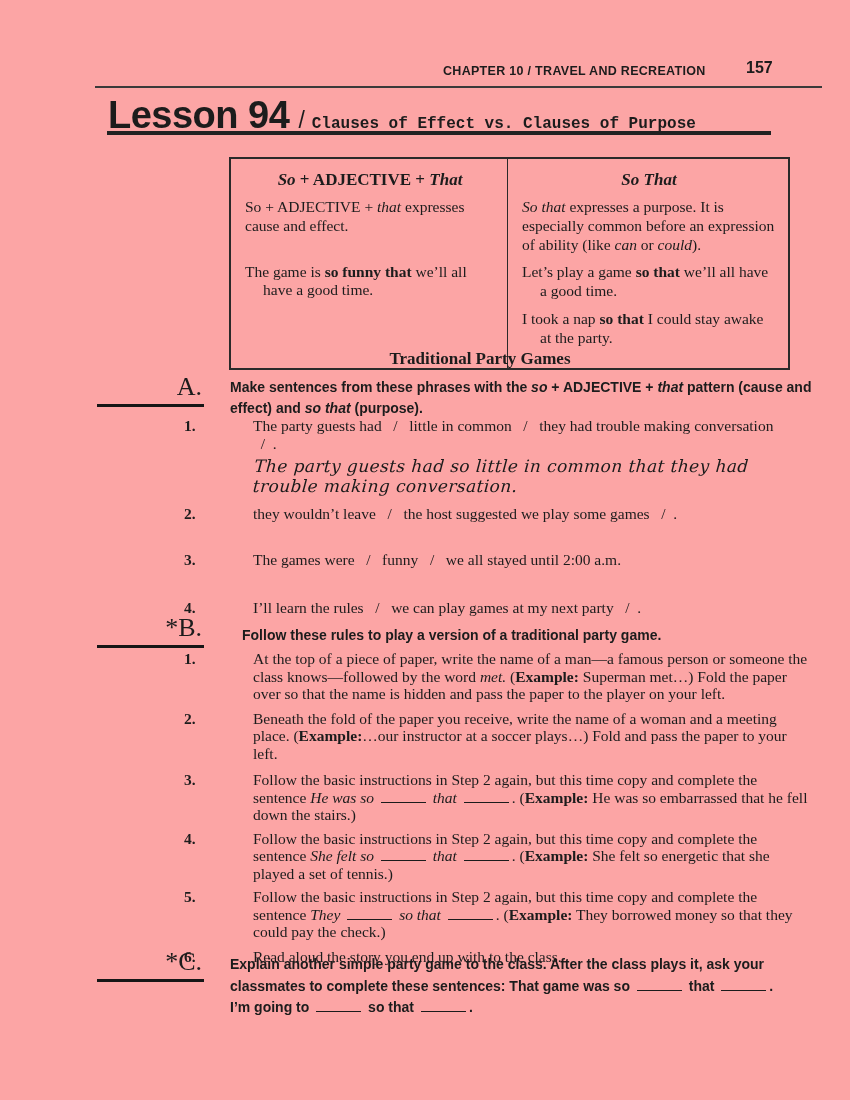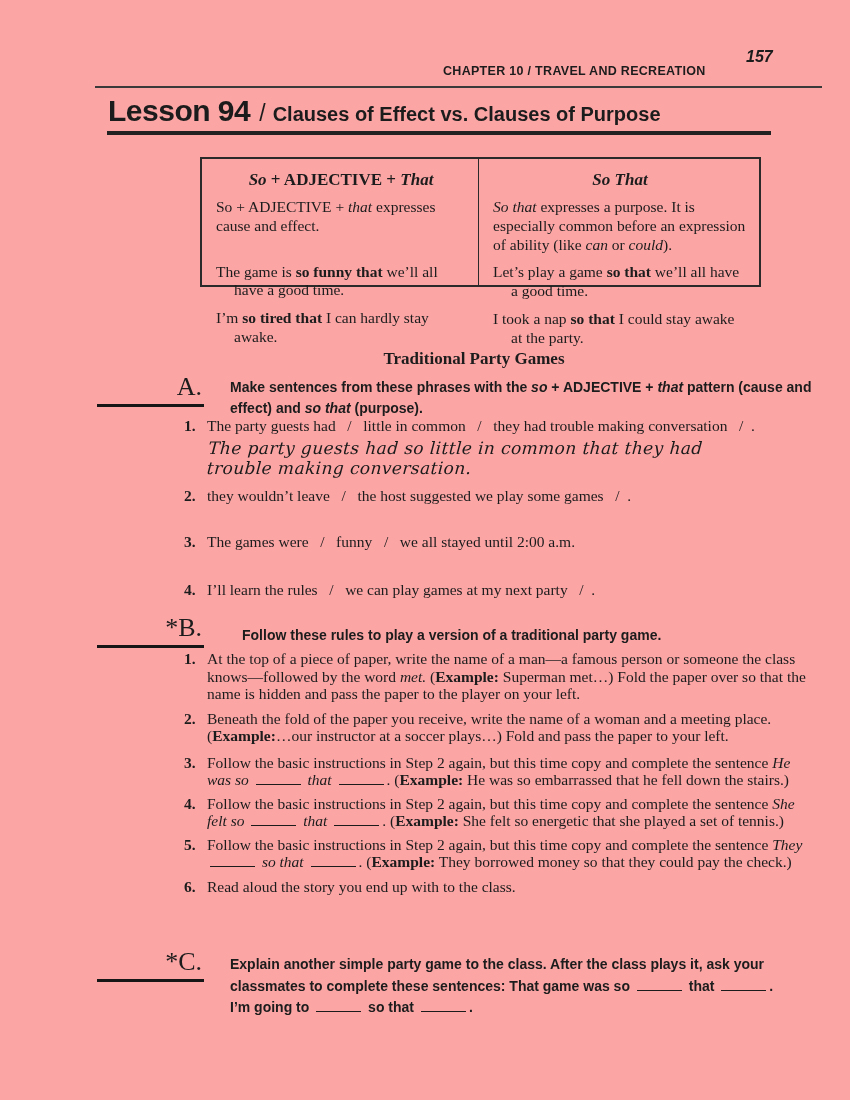--- a/index.html
+++ b/index.html
@@ -13,57 +13,57 @@
     overflow:hidden;
   }
   
   .chapter-header{
     position:absolute;left:443px;top:64px;
     font-family:"Liberation Sans", sans-serif;
     font-weight:bold;font-size:12.5px;letter-spacing:0.3px;
     white-space:nowrap;
   }
   .page-number{
-    position:absolute;left:746px;top:48px;
+    position:absolute;left:746px;top:59px;
     font-family:"Liberation Sans", sans-serif;
-    font-weight:bold;font-size:16px;font-style:italic;
+    font-weight:bold;font-size:16px;
   }
   .header-rule{
     position:absolute;left:95px;top:86px;width:727px;height:2px;
     background:#3a3a3a;
   }
   
   .lesson-title-row{
     position:absolute;left:108px;top:94px;
     display:flex;align-items:baseline;
     font-family:"Liberation Sans", sans-serif;font-weight:bold;
     white-space:nowrap;
   }
-  .lesson-number{font-size:30px;letter-spacing:-0.5px;}
+  .lesson-number{font-size:38px;letter-spacing:-0.5px;}
   .lesson-sep{font-size:23px;font-weight:normal;margin:0 7px 0 9px;}
-  .lesson-name{font-size:20px;}
+  .lesson-name{font-size:16px;font-family:Liberation Mono, monospace;}
   .lesson-rule{
     position:absolute;left:107px;top:131px;width:664px;height:4px;
     background:#222;
   }
   
   .grammar-box{
-    position:absolute;left:200px;top:157px;width:561px;height:130px;
+    position:absolute;left:229px;top:157px;width:561px;height:213px;
     border:2px solid #2a2a2a;display:flex;box-sizing:border-box;
   }
   .box-col{box-sizing:border-box;padding:10px 12px 8px 14px;font-size:15.5px;line-height:1.22;}
   .box-col-left{width:277px;border-right:1.5px solid #2a2a2a;}
   .box-col-right{flex:1;}
   .box-heading{text-align:center;font-size:17px;margin:1px 0 7px 0;}
   .box-example{padding-left:18px;text-indent:-18px;}
   .ex-gap-big{margin-top:27px;}
   .ex-gap{margin-top:9px;}
   
   .topic-heading{
-    position:absolute;left:194px;top:349px;width:560px;
+    position:absolute;left:200px;top:349px;width:560px;
     text-align:center;font-weight:bold;font-size:17px;
   }
   
   .section-label-block{
     position:absolute;left:97px;width:105px;
     border-bottom:3px solid #161616;
     text-align:right;
     font-size:26px;line-height:31px;
     padding:0 2px 2px 0;
   }
@@ -79,21 +79,21 @@
   .instr-a{top:377px;}
   .instr-b{top:625px;padding-left:12px;}
   .instr-c{top:954px;width:592px;line-height:1.55;}
   
   .item-list{position:absolute;left:184px;}
   .list-a{top:417px;width:614px;}
   .list-b{top:650px;width:630px;font-size:15.5px;line-height:1.13;}
   .list-a{font-size:15.5px;line-height:1.16;}
   .item{display:flex;}
   .item-num{width:23px;flex-shrink:0;font-weight:bold;}
-  .item-text{flex:1;}
+  .item-text{flex:1;margin-left:46px;}
   .mb-a2{margin-bottom:28px;}
   .mb-a3{margin-bottom:30px;}
   .mb-b1{margin-bottom:7px;}
   .mb-b2{margin-bottom:9px;}
   .mb-b3{margin-bottom:6px;}
   .mb-b4{margin-bottom:6px;}
   .mb-b5{margin-bottom:7px;}
   
   .handwriting{
     font-family:"DejaVu Serif", serif;
@@ -130,21 +130,20 @@
     <span class="lesson-sep">/</span>
     <span class="lesson-name">Clauses of Effect vs. Clauses of Purpose</span>
   </div>
   <div class="lesson-rule"></div>
 
   <div class="grammar-box">
     <div class="box-col box-col-left">
       <div class="box-heading"><span class="seg-bi">So</span><span class="seg-b"> + ADJECTIVE + </span><span class="seg-bi">That</span></div>
       <div class="box-def"><span>So + ADJECTIVE + </span><span class="seg-i">that</span><span> expresses cause and effect.</span></div>
       <div class="box-example ex-gap-big"><span>The game is </span><span class="seg-b">so funny that</span><span> we’ll all have a good time.</span></div>
-      <div class="box-example ex-gap"><span>I’m </span><span class="seg-b">so tired that</span><span> I can hardly stay awake.</span></div>
     </div>
     <div class="box-col box-col-right">
       <div class="box-heading"><span class="seg-bi">So That</span></div>
       <div class="box-def"><span class="seg-i">So that</span><span> expresses a purpose. It is especially common before an expression of ability (like </span><span class="seg-i">can</span><span> or </span><span class="seg-i">could</span><span>).</span></div>
       <div class="box-example ex-gap"><span>Let’s play a game </span><span class="seg-b">so that</span><span> we’ll all have a good time.</span></div>
       <div class="box-example ex-gap"><span>I took a nap </span><span class="seg-b">so that</span><span> I could stay awake at the party.</span></div>
     </div>
   </div>
 
   <div class="topic-heading">Traditional Party Games</div>

